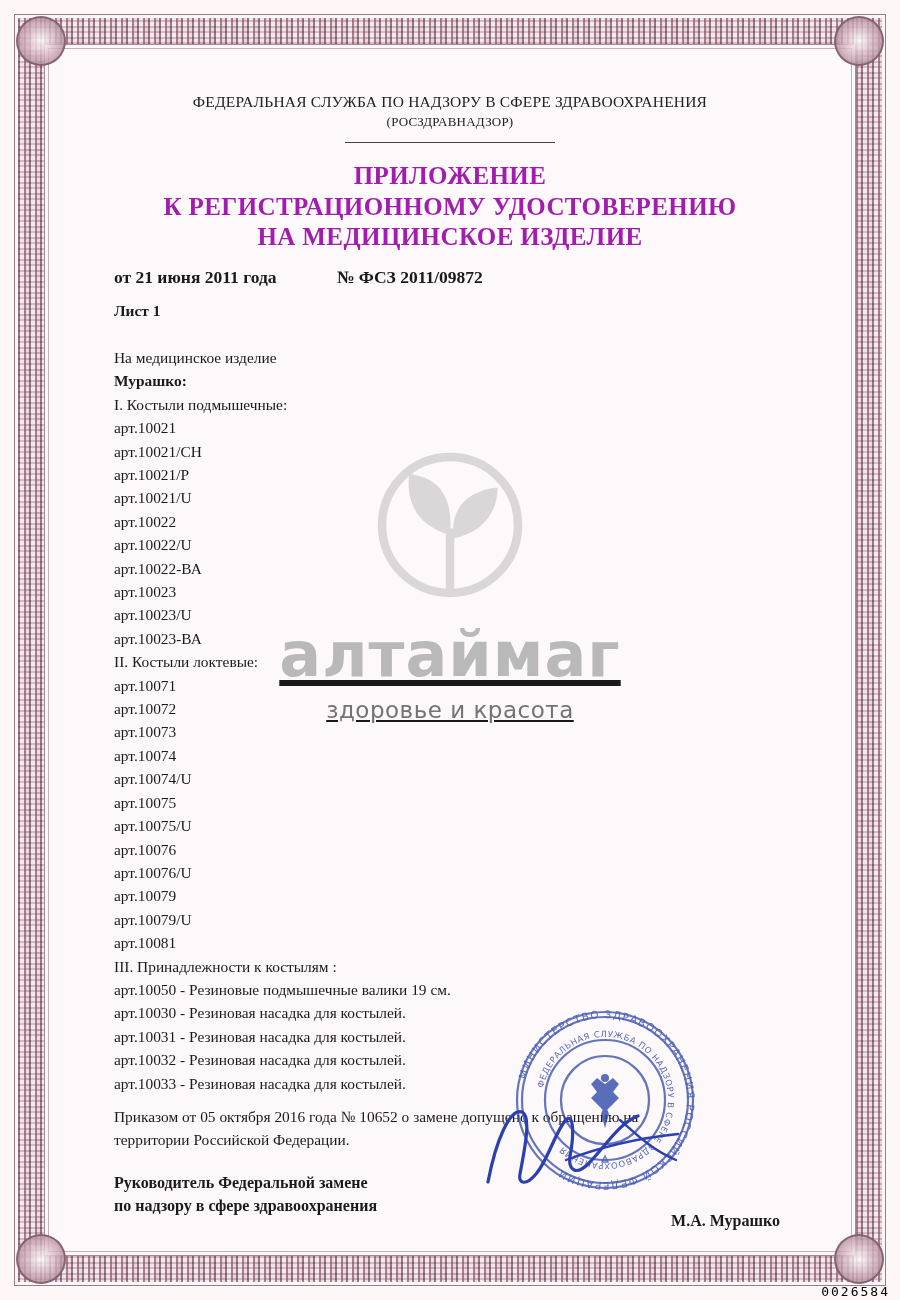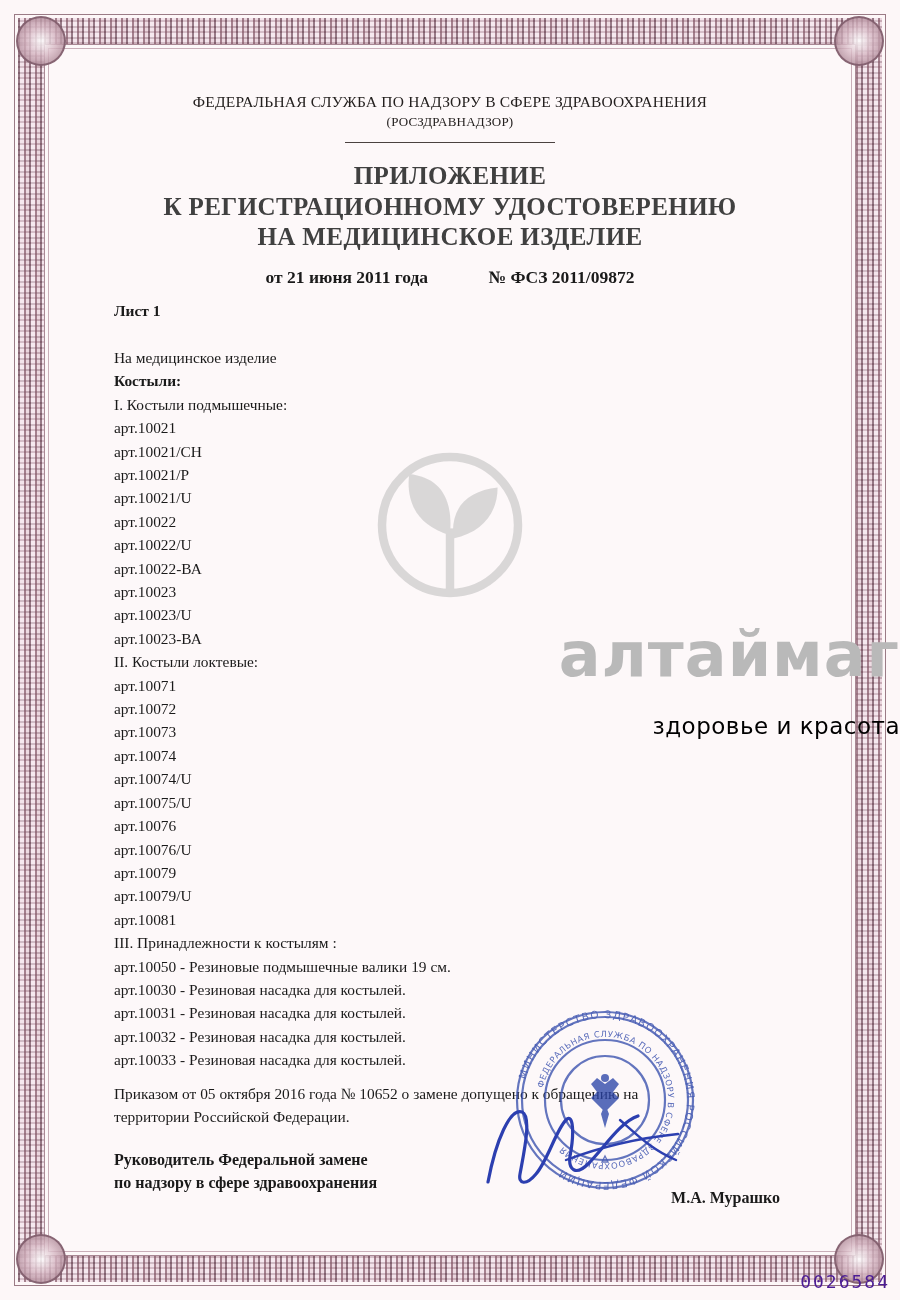--- a/index.html
+++ b/index.html
@@ -120,26 +120,26 @@
     background: #4a4240;
     margin: 12px auto 18px auto;
   }
 
   .title {
     text-align: center;
     font-weight: bold;
     font-size: 25px;
     line-height: 1.22;
     letter-spacing: 0.4px;
-    color: #404040;
+    color: #a21caf;
   }
 
   .docline {
     margin-top: 14px;
-    text-align: center;
+    text-align: left;
     font-weight: bold;
     font-size: 17.5px;
   }
   .docline .date { margin-right: 56px; }
 
   .sheet {
     margin-top: 14px;
     font-weight: bold;
     font-size: 15.5px;
     padding-right: 14px;
@@ -171,56 +171,57 @@
     position: absolute;
     right: 6px;
     top: 38px;
     font-weight: bold;
     font-size: 16px;
   }
 
   .serial {
     position: absolute;
     right: 10px;
-    bottom: 8px;
-    color: #4c1d95;
+    bottom: 1px;
+    color: #000000;
     font-family: "DejaVu Sans Mono", monospace;
-    font-size: 18px;
+    font-size: 13px;
     letter-spacing: 2px;
   }
 
   
   .watermark {
     position: absolute;
     left: 0;
     right: 0;
     top: 440px;
-    text-align: right;
+    text-align: center;
     z-index: 1;
     pointer-events: none;
+    text-decoration: underline;
   }
   .wm-logo {
     width: 170px;
     height: 170px;
     margin: 0 auto;
     opacity: 0.55;
   }
   .wm-name {
     font-family: "DejaVu Sans", sans-serif;
     font-weight: bold;
     font-size: 62px;
     color: #b9b9b9;
     letter-spacing: 1px;
     margin-top: 8px;
   }
   .wm-sub {
     font-family: "DejaVu Sans", sans-serif;
     font-size: 23px;
-    color: #000000;
-    margin-top: 22px;
+    color: #737373;
+    margin-top: 6px;
     letter-spacing: 0.5px;
   }
 
   
   .stamp {
     position: absolute;
     left: 505px;
     top: 1000px;
     width: 200px;
     height: 200px;
@@ -279,21 +280,21 @@
 
     <div class="docline">
       <span class="date">от  21 июня 2011 года</span>
       <span>№  ФСЗ 2011/09872</span>
     </div>
 
     <div class="sheet">Лист  1</div>
 
     <div class="body">
       <div>На медицинское изделие</div>
-      <div class="bold">Костыли:</div>
+      <div class="bold">Мурашко:</div>
 
       <div>I. Костыли подмышечные:</div>
       <div>
         <div>арт.10021</div>
         <div>арт.10021/СН</div>
         <div>арт.10021/Р</div>
         <div>арт.10021/U</div>
         <div>арт.10022</div>
         <div>арт.10022/U</div>
         <div>арт.10022-ВА</div>
@@ -302,20 +303,21 @@
         <div>арт.10023-ВА</div>
       </div>
 
       <div>II. Костыли локтевые:</div>
       <div>
         <div>арт.10071</div>
         <div>арт.10072</div>
         <div>арт.10073</div>
         <div>арт.10074</div>
         <div>арт.10074/U</div>
+        <div>арт.10075</div>
         <div>арт.10075/U</div>
         <div>арт.10076</div>
         <div>арт.10076/U</div>
         <div>арт.10079</div>
         <div>арт.10079/U</div>
         <div>арт.10081</div>
       </div>
 
       <div>III. Принадлежности к костылям :</div>
       <div>

